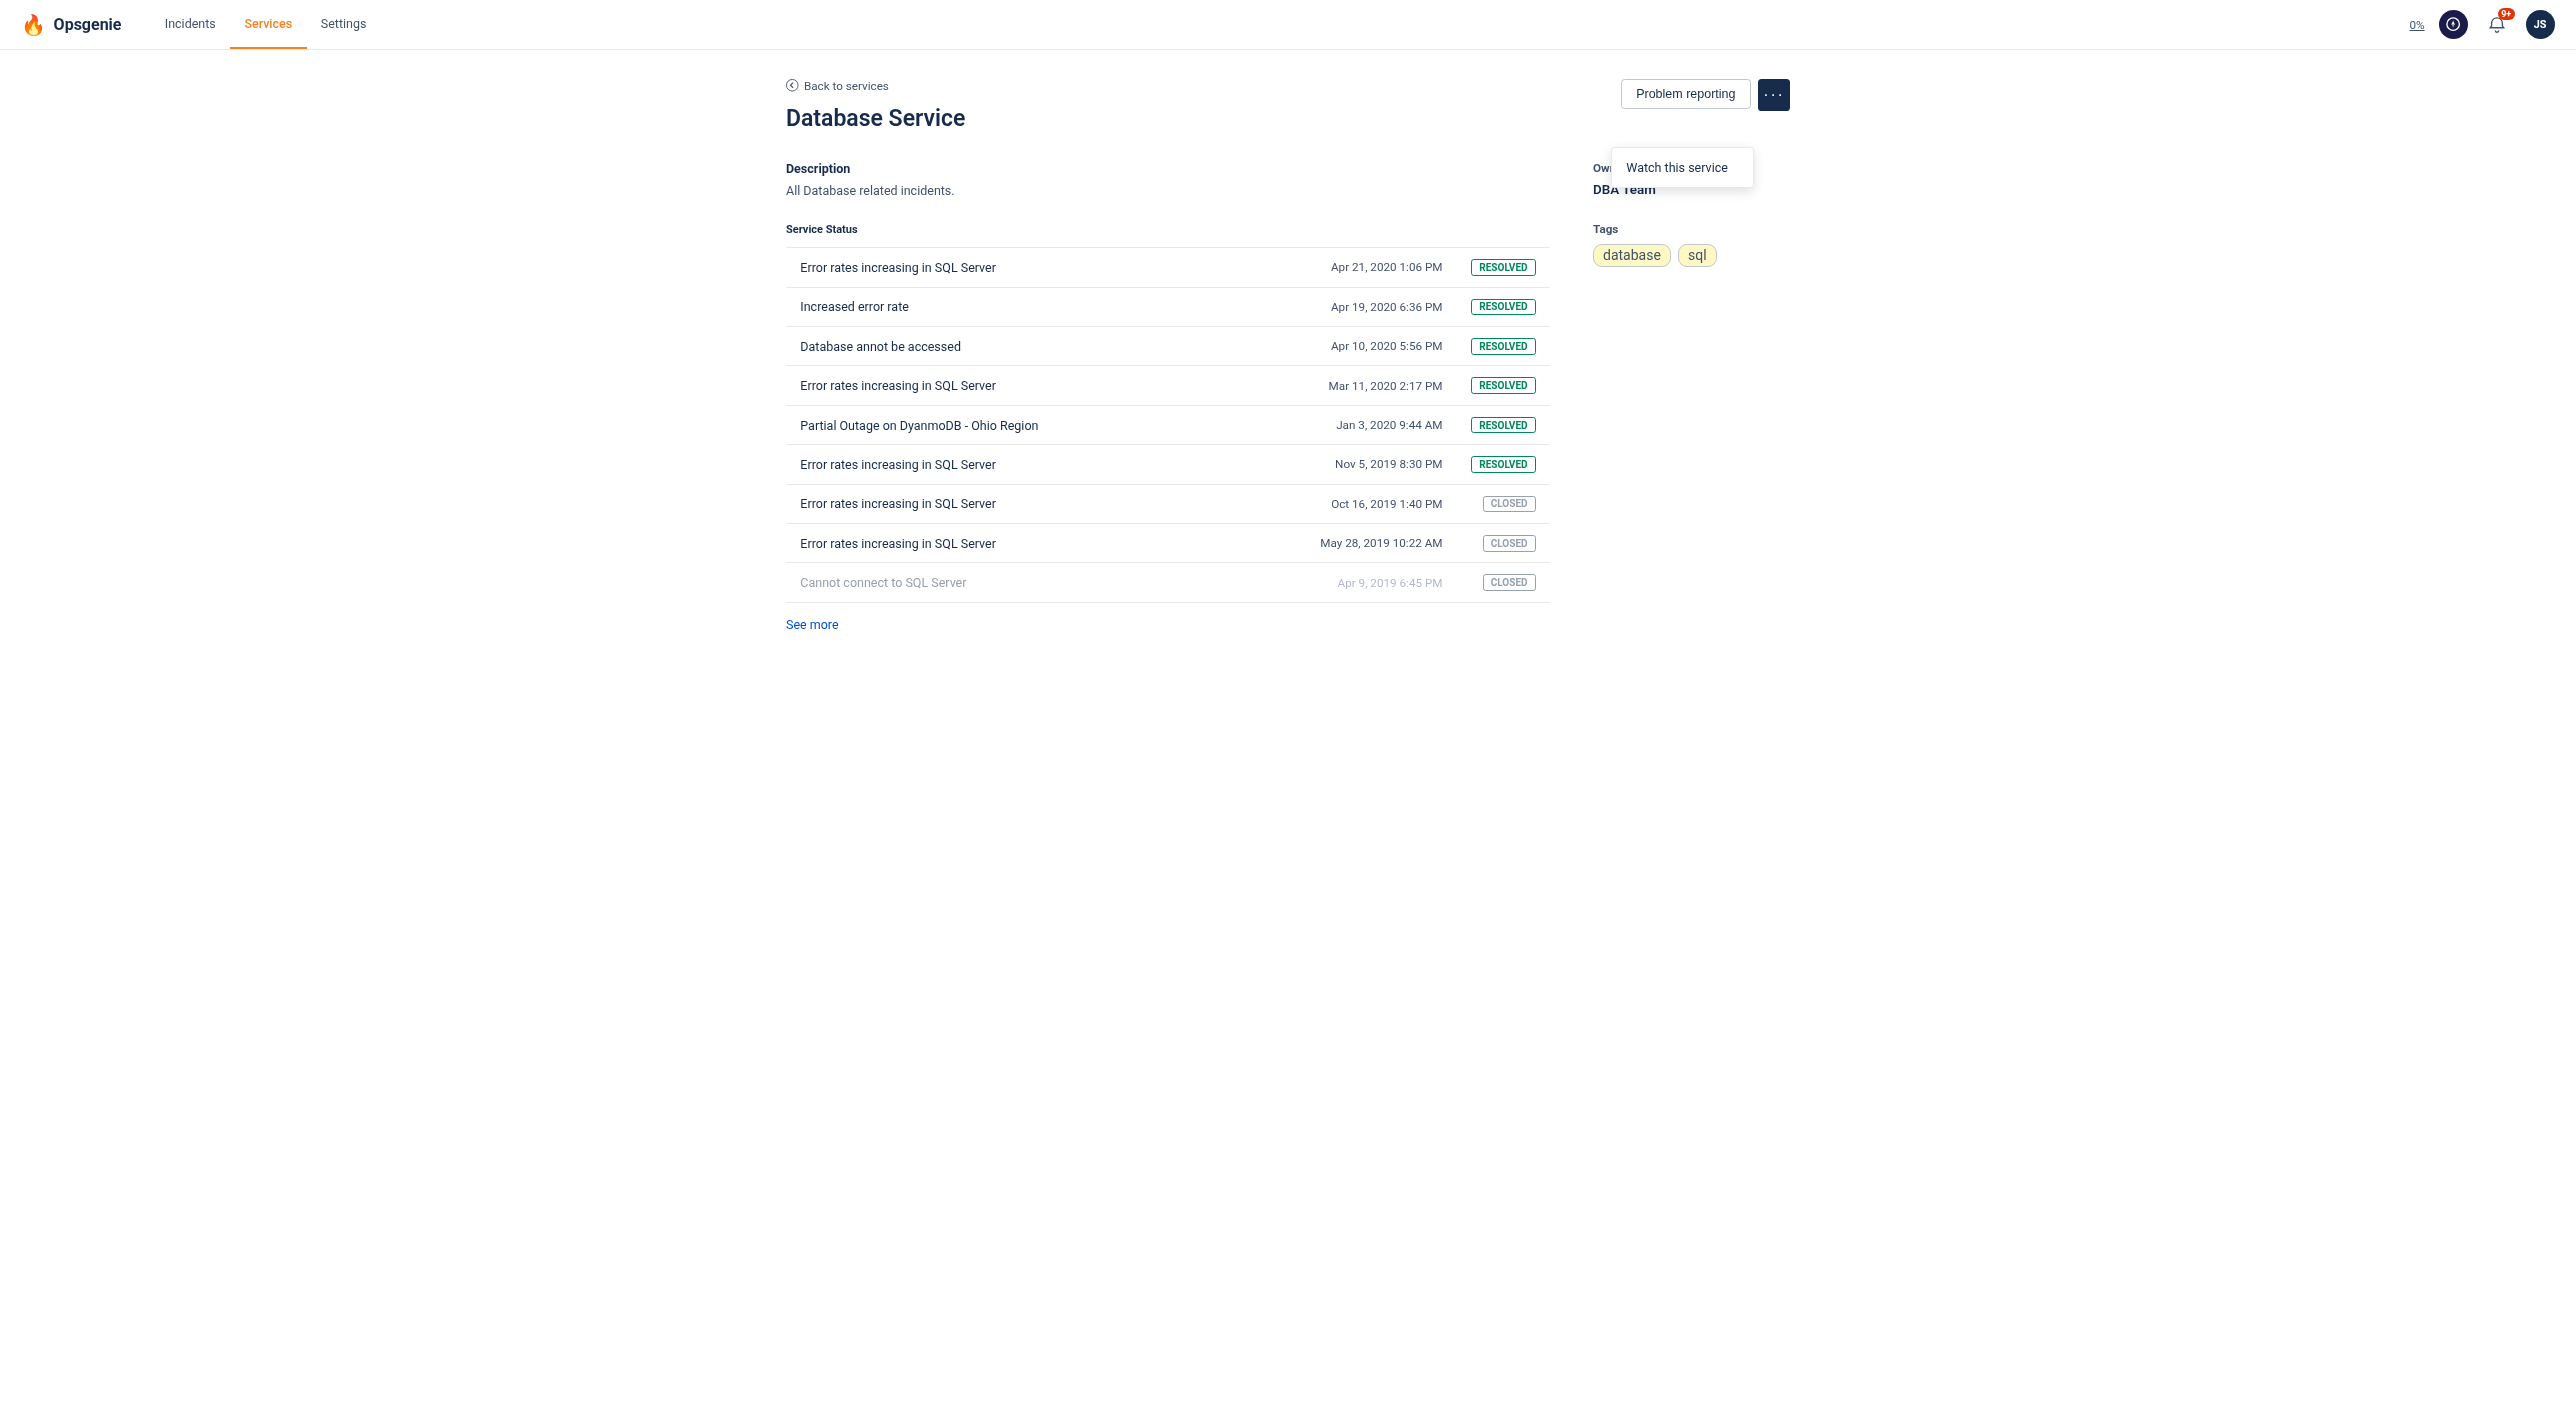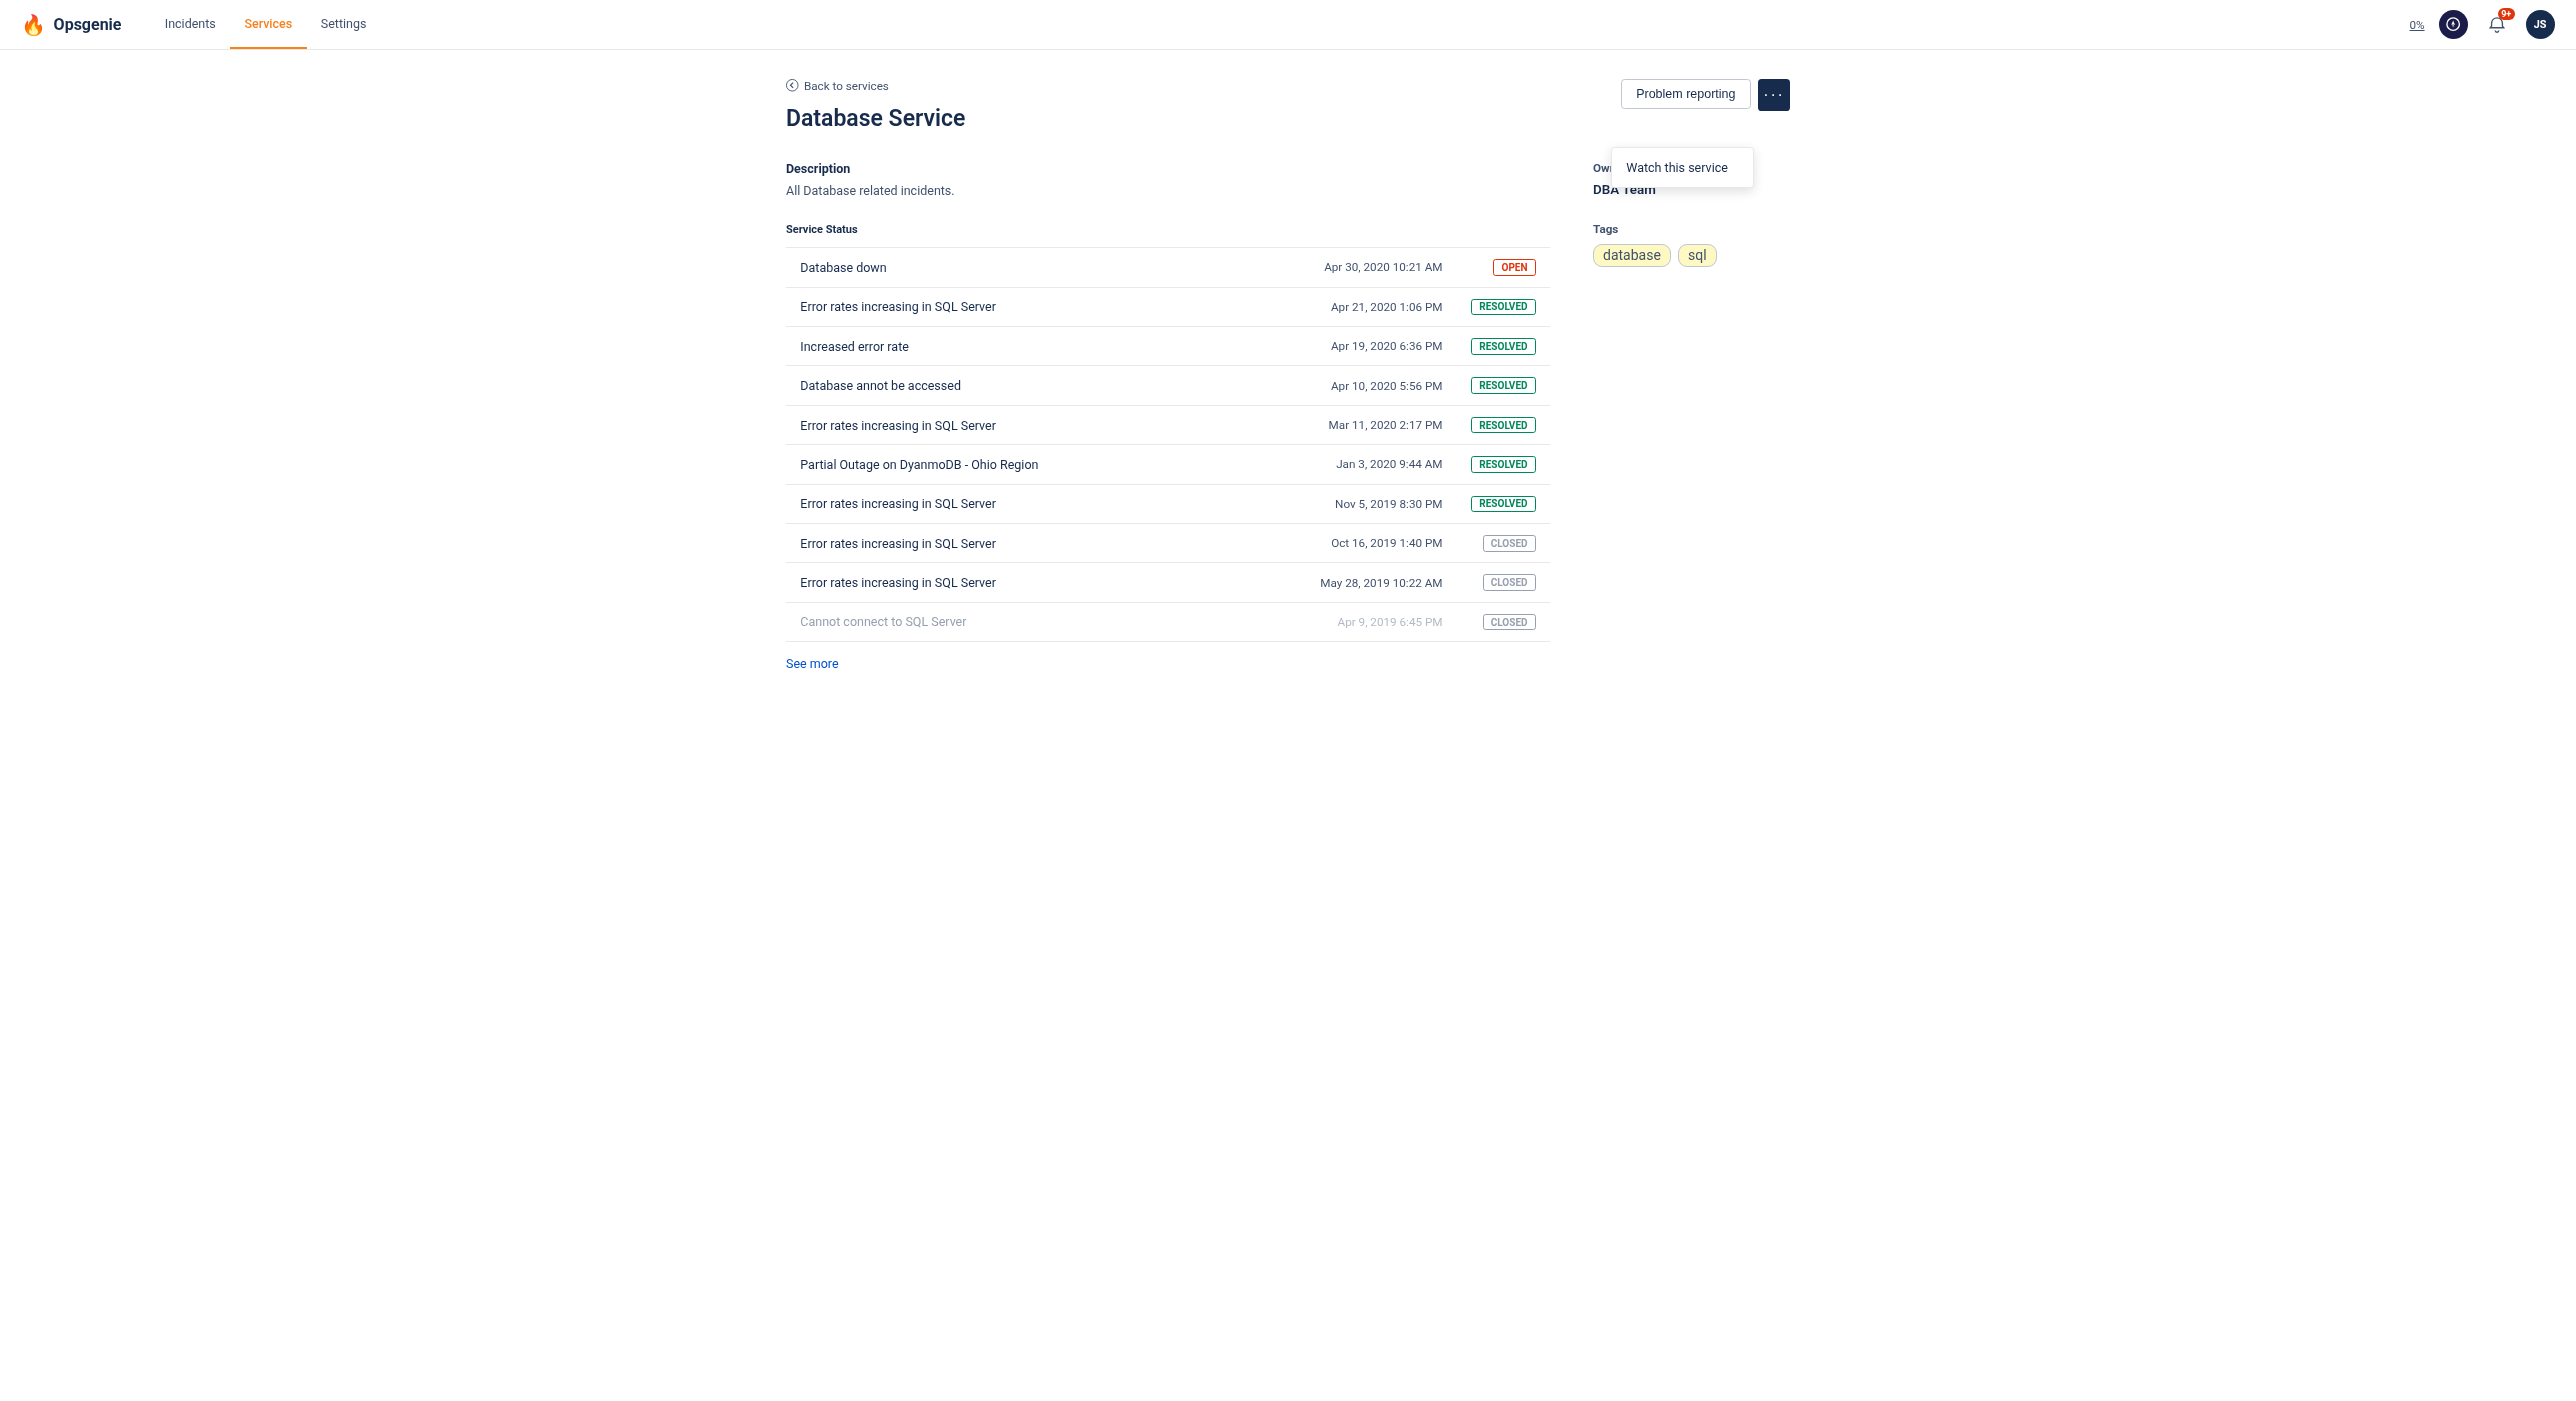--- a/index.html
+++ b/index.html
@@ -381,25 +381,20 @@
 
       
       <div class="section-label">Description</div>
       <div class="section-text">All Database related incidents.</div>
 
       
       <div class="service-status-title">Service Status</div>
       <table class="status-table">
         <tbody id="incidents-tbody">
             <tr class="status-row">
-              <td class="incident-name">Database down</td>
-              <td class="timestamp">Apr 30, 2020 10:21 AM</td>
-              <td style="text-align: right; width: 90px;"><span class="status-badge badge-open">OPEN</span></td>
-            </tr>
-            <tr class="status-row">
               <td class="incident-name">Error rates increasing in SQL Server</td>
               <td class="timestamp">Apr 21, 2020 1:06 PM</td>
               <td style="text-align: right; width: 90px;"><span class="status-badge badge-resolved">RESOLVED</span></td>
             </tr>
             <tr class="status-row">
               <td class="incident-name">Increased error rate</td>
               <td class="timestamp">Apr 19, 2020 6:36 PM</td>
               <td style="text-align: right; width: 90px;"><span class="status-badge badge-resolved">RESOLVED</span></td>
             </tr>
             <tr class="status-row">

